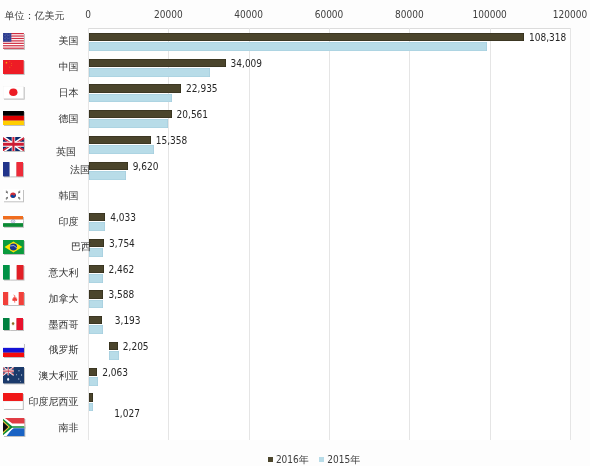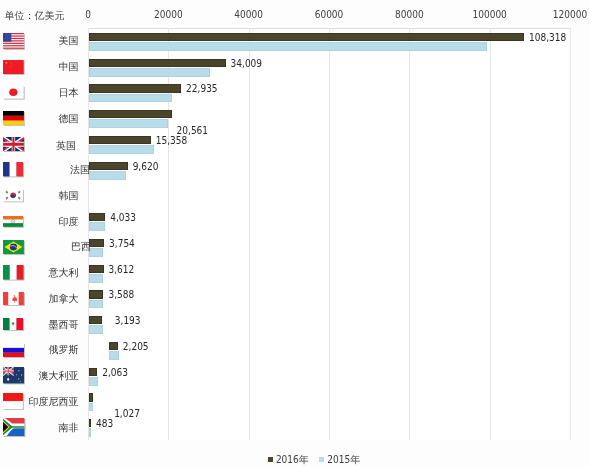--- a/index.html
+++ b/index.html
@@ -60,21 +60,21 @@
         <div class="value-label" style="left: 142.603px; top: 3.8px;">34,009</div>
       </div>
       <div class="row" style="top: 51.5px; height: 25.75px;">
         <div class="bar bar-2016" style="left: 1px; width: 92.1222px; top: 4.9px; height: 8.3px;"></div>
         <div class="bar bar-2015" style="left: 1px; width: 82.7433px; top: 14.2px; height: 8.8px;"></div>
         <div class="value-label" style="left: 98.1222px; top: 3.8px;">22,935</div>
       </div>
       <div class="row" style="top: 77.25px; height: 25.75px;">
         <div class="bar bar-2016" style="left: 1px; width: 82.5867px; top: 4.9px; height: 8.3px;"></div>
         <div class="bar bar-2015" style="left: 1px; width: 78.7267px; top: 14.2px; height: 8.8px;"></div>
-        <div class="value-label" style="left: 88.5867px; top: 3.8px; margin-top: 16px;">20,561</div>
+        <div class="value-label" style="left: 88.5867px; top: 3.8px;">20,561</div>
       </div>
       <div class="row" style="top: 103px; height: 25.75px;">
         <div class="bar bar-2016" style="left: 1px; width: 61.688px; top: 4.9px; height: 8.3px;"></div>
         <div class="bar bar-2015" style="left: 1px; width: 65.311px; top: 14.2px; height: 8.8px;"></div>
         <div class="value-label" style="left: 67.688px; top: 3.8px;">15,358</div>
       </div>
       <div class="row" style="top: 128.75px; height: 25.75px;">
         <div class="bar bar-2016" style="left: 1px; width: 38.6403px; top: 4.9px; height: 8.3px;"></div>
         <div class="bar bar-2015" style="left: 1px; width: 37.0738px; top: 14.2px; height: 8.8px;"></div>
         <div class="value-label" style="left: 44.6403px; top: 3.8px;">9,620</div>
@@ -85,21 +85,21 @@
         <div class="value-label" style="left: 22.1992px; top: 3.8px;">4,033</div>
       </div>
       <div class="row" style="top: 206px; height: 25.75px;">
         <div class="bar bar-2016" style="left: 1px; width: 15.0786px; top: 4.9px; height: 8.3px;"></div>
         <div class="bar bar-2015" style="left: 1px; width: 14.0985px; top: 14.2px; height: 8.8px;"></div>
         <div class="value-label" style="left: 21.0786px; top: 3.8px;">3,754</div>
       </div>
       <div class="row" style="top: 231.75px; height: 25.75px;">
         <div class="bar bar-2016" style="left: 1px; width: 14.5082px; top: 4.9px; height: 8.3px;"></div>
         <div class="bar bar-2015" style="left: 1px; width: 14.219px; top: 14.2px; height: 8.8px;"></div>
-        <div class="value-label" style="left: 20.5082px; top: 3.8px;">3,612</div>
+        <div class="value-label" style="left: 20.5082px; top: 3.8px;">2,462</div>
       </div>
       <div class="row" style="top: 257.5px; height: 25.75px;">
         <div class="bar bar-2016" style="left: 1px; width: 14.4118px; top: 4.9px; height: 8.3px;"></div>
         <div class="bar bar-2015" style="left: 1px; width: 14.0985px; top: 14.2px; height: 8.8px;"></div>
         <div class="value-label" style="left: 20.4118px; top: 3.8px;">3,588</div>
       </div>
       <div class="row" style="top: 283.25px; height: 25.75px;">
         <div class="bar bar-2016" style="left: 1px; width: 12.8252px; top: 4.9px; height: 8.3px;"></div>
         <div class="bar bar-2015" style="left: 1px; width: 14.2993px; top: 14.2px; height: 8.8px;"></div>
         <div class="value-label" style="left: 18.8252px; top: 3.8px; margin-left: 8px;">3,193</div>
@@ -111,25 +111,20 @@
       </div>
       <div class="row" style="top: 334.75px; height: 25.75px;">
         <div class="bar bar-2016" style="left: 1px; width: 8.28638px; top: 4.9px; height: 8.3px;"></div>
         <div class="bar bar-2015" style="left: 1px; width: 8.59567px; top: 14.2px; height: 8.8px;"></div>
         <div class="value-label" style="left: 14.2864px; top: 3.8px;">2,063</div>
       </div>
       <div class="row" style="top: 360.5px; height: 25.75px;">
         <div class="bar bar-2016" style="left: 1px; width: 4.12512px; top: 4.9px; height: 8.3px;"></div>
         <div class="bar bar-2015" style="left: 1px; width: 3.69533px; top: 14.2px; height: 8.8px;"></div>
         <div class="value-label" style="left: 10.1251px; top: 19px; margin-left: 16px;">1,027</div>
-      </div>
-      <div class="row" style="top: 386.25px; height: 25.75px;">
-        <div class="bar bar-2016" style="left: 1px; width: 1.94005px; top: 4.9px; height: 8.3px;"></div>
-        <div class="bar bar-2015" style="left: 1px; width: 1.84767px; top: 14.2px; height: 8.8px;"></div>
-        <div class="value-label" style="left: 7.94005px; top: 3.8px;">483</div>
       </div>
     </div>
   <div id="labels">
       <div class="category-label" style="top: 35.375px; left: 0px; width: 78.5px;">美国</div>
       <div class="flag" style="left: 3.2px; top: 32.975px; width: 20.9px; height: 15.8px;">
         <svg viewBox="0 0 190 100" preserveAspectRatio="none" width="20.9" height="15.8">
           <rect width="190" height="100" fill="#ffffff"></rect>
           <rect y="0.00" width="190" height="7.69" fill="#cf2b3f"></rect>
           <rect y="15.38" width="190" height="7.69" fill="#cf2b3f"></rect>
           <rect y="30.77" width="190" height="7.69" fill="#cf2b3f"></rect>
@@ -191,21 +186,21 @@
         </svg>
       </div>
       <div class="category-label" style="top: 112.625px; left: 0px; width: 78.5px;">德国</div>
       <div class="flag" style="left: 3.2px; top: 110.875px; width: 20.9px; height: 14.5px;">
         <svg viewBox="0 0 300 180" preserveAspectRatio="none" width="20.9" height="14.5">
           <rect width="300" height="60" fill="#000000"></rect>
           <rect y="60" width="300" height="60" fill="#dd0000"></rect>
           <rect y="120" width="300" height="60" fill="#ffce00"></rect>
         </svg>
       </div>
-      <div class="category-label" style="top: 140px; left: 0px; width: 76px;">英国</div>
+      <div class="category-label" style="top: 146px; left: 0px; width: 76px;">英国</div>
       <div class="flag" style="left: 3.2px; top: 136.625px; width: 20.9px; height: 14.5px;">
         <svg viewBox="0 0 120 60" preserveAspectRatio="none" width="20.9" height="14.5">
           <rect width="120" height="60" fill="#0a2a6b"></rect>
           <path d="M0,0 L120,60 M120,0 L0,60" stroke="#ffffff" stroke-width="13"></path>
           <path d="M0,0 L60,30 L0,10 Z M60,30 L120,60 L120,50 Z" fill="#cc1b33"></path>
           <path d="M120,0 L60,30 L120,10 Z M60,30 L0,60 L0,50 Z" fill="#cc1b33"></path>
           <path d="M60,0 V60 M0,30 H120" stroke="#ffffff" stroke-width="20"></path>
           <path d="M60,0 V60 M0,30 H120" stroke="#cc1b33" stroke-width="12"></path>
         </svg>
       </div>

